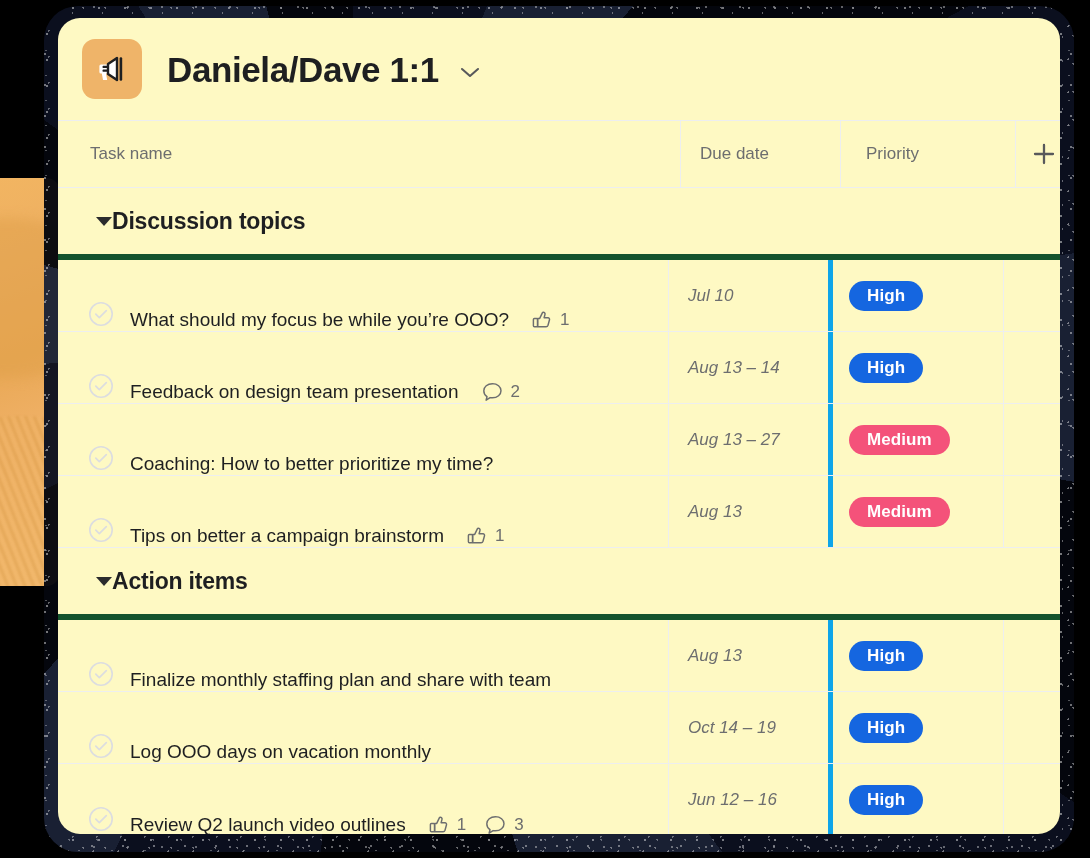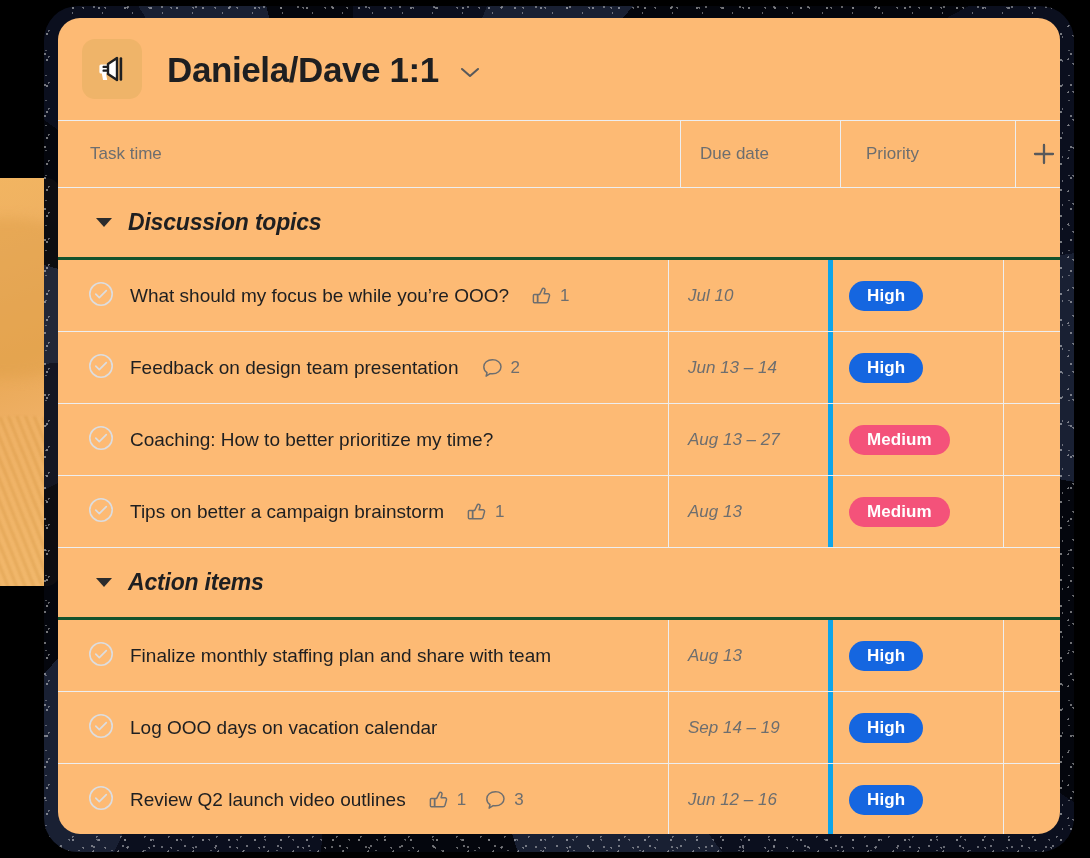--- a/index.html
+++ b/index.html
@@ -87,21 +87,21 @@
     opacity: .55;
   }
 
   
   .app-card {
     position: absolute;
     left: 58px;
     top: 18px;
     width: 1002px;
     height: 816px;
-    background: #fdba74;
+    background: #fef9c3;
     border-radius: 22px;
     overflow: hidden;
   }
 
   
   .app-header {
     display: flex;
     align-items: center;
     height: 102px;
     padding: 0 0 0 24px;
@@ -155,23 +155,21 @@
     font-weight: 400;
   }
   .plus-btn { cursor: pointer; }
 
   
   .section-row {
     display: flex;
     align-items: center;
     height: 72px;
     padding-left: 38px;
-    gap: 16px;
-    border-bottom: 3px solid #14532d;
-    font-style: italic;
+    border-bottom: 6px solid #14532d;
   }
   .caret {
     width: 0; height: 0;
     border-left: 8px solid transparent;
     border-right: 8px solid transparent;
     border-top: 9px solid #2b2c2d;
     flex: none;
   }
   .section-title {
     font-size: 23px;
@@ -184,21 +182,21 @@
   .task-row {
     display: flex;
     height: 72px;
     border-bottom: 1px solid #edeef0;
     align-items: center;
   }
   .task-row:last-child { border-bottom: none; }
 
   .cell-task {
     width: 610px; flex: none;
-    display: flex; align-items: center;
+    display: flex; align-items: flex-end;
     padding-left: 30px;
     gap: 16px;
     height: 100%;
   }
   .cell-date {
     width: 160px; flex: none;
     border-left: 1px solid #edeef0;
     height: 100%;
     display: flex; align-items: center;
     padding-left: 19px;
@@ -281,21 +279,21 @@
             <path d="M4 5 L12 12 L20 5" fill="none" stroke="#58595b" stroke-width="2.1" stroke-linecap="round" stroke-linejoin="round"></path>
           </svg>
         </div>
       </div>
     </div>
 
     <div class="tbl">
 
       <div class="tbl-head">
         <div class="col-task">
-          <span class="th">Task time</span>
+          <span class="th">Task name</span>
         </div>
         <div class="col-date">
           <span class="th">Due date</span>
         </div>
         <div class="col-prio">
           <span class="th">Priority</span>
         </div>
         <div class="col-add">
           <svg class="plus-btn" width="26" height="26" viewBox="0 0 26 26">
             <path d="M13 4 V22 M4 13 H22" stroke="#58595b" stroke-width="2.3" stroke-linecap="round"></path>
@@ -340,21 +338,21 @@
               <span class="task-name">Feedback on design team presentation</span>
               <span class="meta-group">
                 <span class="meta-item">
                   <svg width="23" height="22" viewBox="0 0 23 22">
                     <path d="M11.4 2.6 c5 0 8.6 3.2 8.6 7.1 c0 3.9 -3.6 7.1 -8.6 7.1 c-0.8 0 -1.6 -0.1 -2.3 -0.2 l-4.0 2.6 l0.9 -3.5 c-2 -1.3 -3.2 -3.4 -3.2 -5.9 c0 -3.9 3.6 -7.1 8.6 -7.1 z" fill="none" stroke="#6d6e6f" stroke-width="1.45" stroke-linejoin="round"></path>
                   </svg>
                   <span class="meta-count">2</span>
                 </span>
               </span>
             </div>
-            <div class="cell-date">Jun 13 – 14</div>
+            <div class="cell-date">Aug 13 – 14</div>
             <div class="cell-prio">
               <span class="badge badge-high" style="background: rgb(21, 102, 224);">High</span>
             </div>
             <div class="cell-end"></div>
           </div>
           <div class="task-row">
             <div class="cell-task">
               <span class="check-circle"><svg width="26" height="26" viewBox="0 0 26 26">
                   <circle cx="13" cy="13" r="11.2" fill="none" stroke="#dcdde0" stroke-width="1.6"></circle>
                   <path d="M7.8 13.2 L11.3 16.6 L18.3 9.6" fill="none" stroke="#dcdde0" stroke-width="1.7" stroke-linecap="round" stroke-linejoin="round"></path>
@@ -407,23 +405,23 @@
               <span class="badge badge-high" style="background: rgb(21, 102, 224);">High</span>
             </div>
             <div class="cell-end"></div>
           </div>
           <div class="task-row">
             <div class="cell-task">
               <span class="check-circle"><svg width="26" height="26" viewBox="0 0 26 26">
                   <circle cx="13" cy="13" r="11.2" fill="none" stroke="#dcdde0" stroke-width="1.6"></circle>
                   <path d="M7.8 13.2 L11.3 16.6 L18.3 9.6" fill="none" stroke="#dcdde0" stroke-width="1.7" stroke-linecap="round" stroke-linejoin="round"></path>
                 </svg></span>
-              <span class="task-name">Log OOO days on vacation calendar</span>
-            </div>
-            <div class="cell-date">Sep 14 – 19</div>
+              <span class="task-name">Log OOO days on vacation monthly</span>
+            </div>
+            <div class="cell-date">Oct 14 – 19</div>
             <div class="cell-prio">
               <span class="badge badge-high" style="background: rgb(21, 102, 224);">High</span>
             </div>
             <div class="cell-end"></div>
           </div>
           <div class="task-row">
             <div class="cell-task">
               <span class="check-circle"><svg width="26" height="26" viewBox="0 0 26 26">
                   <circle cx="13" cy="13" r="11.2" fill="none" stroke="#dcdde0" stroke-width="1.6"></circle>
                   <path d="M7.8 13.2 L11.3 16.6 L18.3 9.6" fill="none" stroke="#dcdde0" stroke-width="1.7" stroke-linecap="round" stroke-linejoin="round"></path>

